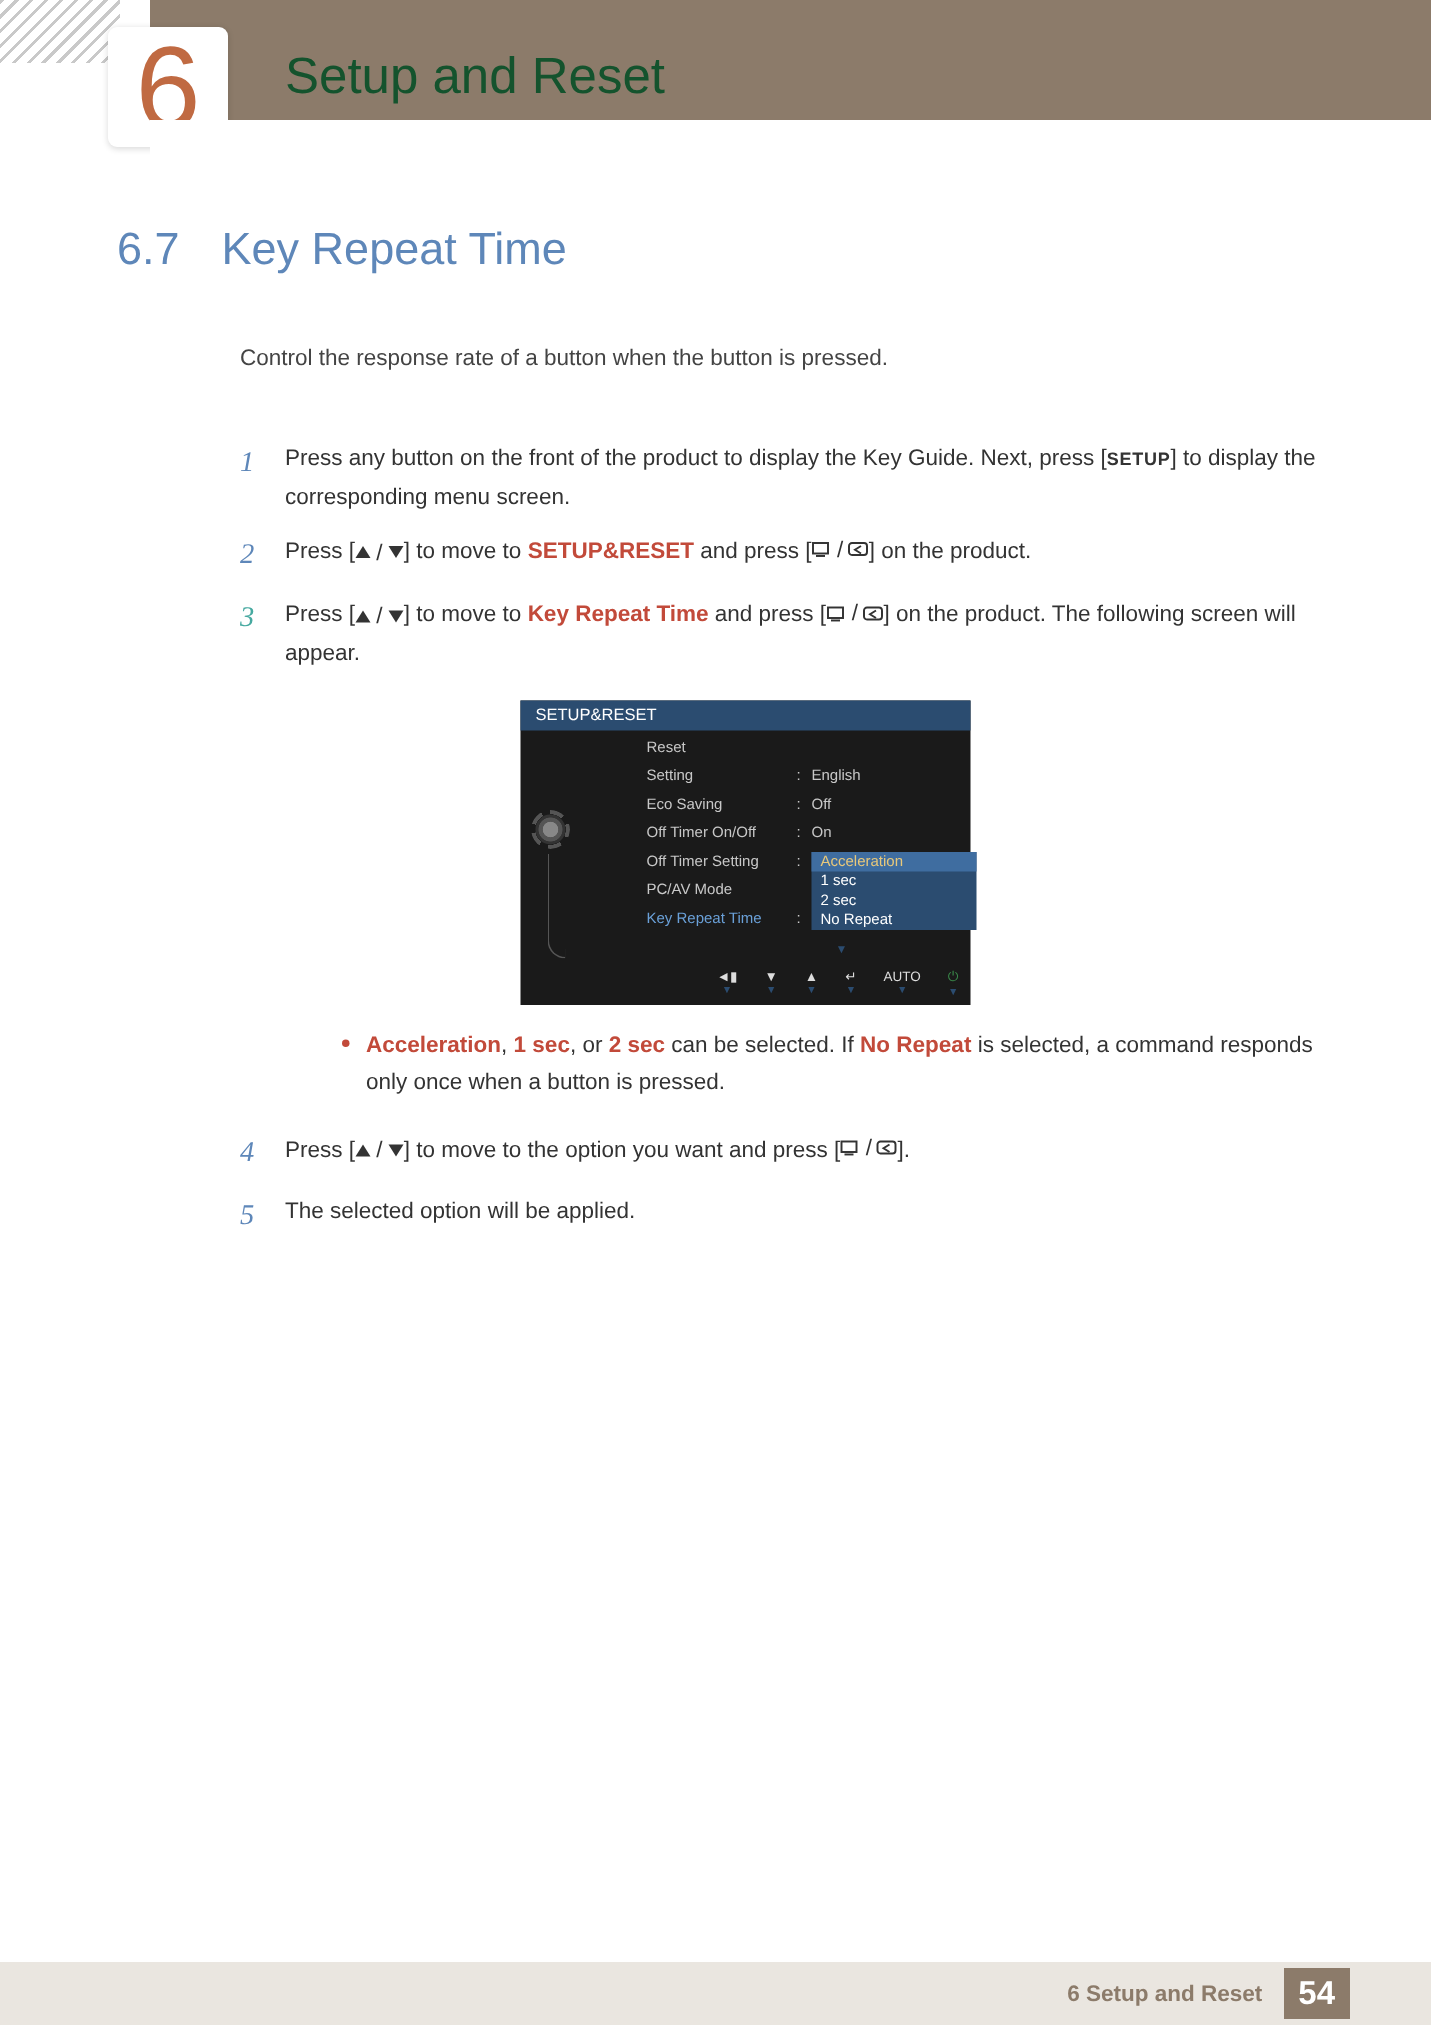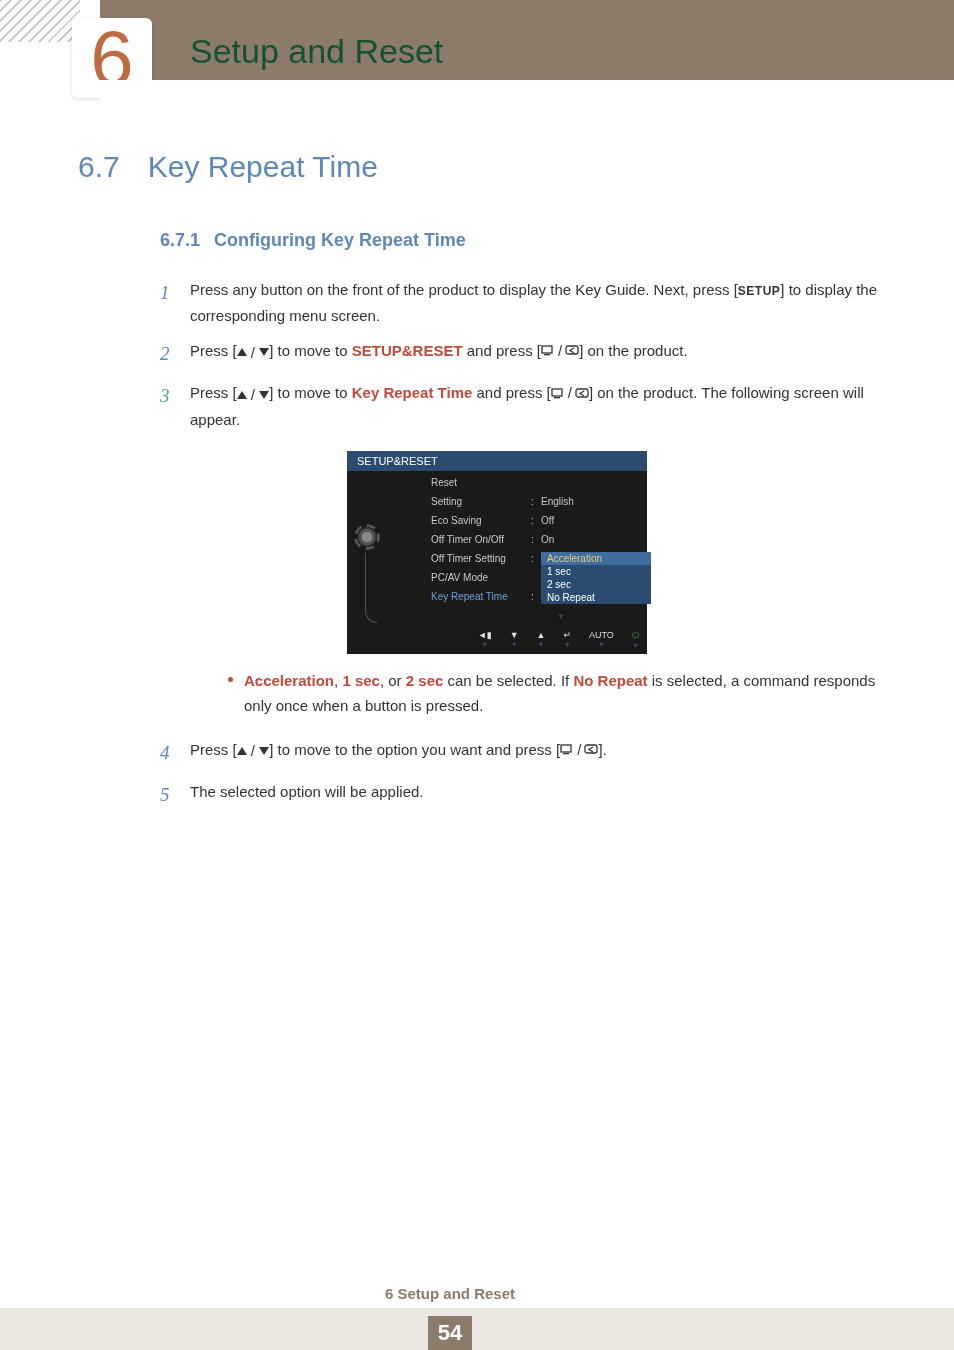--- a/index.html
+++ b/index.html
@@ -236,21 +236,20 @@
   .footer {
     position: absolute;
     left: 0; right: 0; bottom: 0;
     height: 42px;
     background: #eae6e0;
     display: flex;
     justify-content: flex-end;
     align-items: center;
     padding-right: 54px;
     gap: 14px;
-    flex-direction: column;
   }
   .footer .ftxt { color: #8c7b6a; font-size: 15px; font-weight: bold; }
   .footer .pnum {
     background: #8c7b6a;
     color: #fff;
     font-size: 22px;
     font-weight: bold;
     padding: 4px 10px;
   }
 </style>
@@ -267,24 +266,22 @@
 </div>
 <div class="chapter-title">Setup and Reset</div>
 
 <div class="content-area">
 
   <div class="section-hdr">
     <span class="section-num">6.7</span>
     <span class="section-title">Key Repeat Time</span>
   </div>
 
-
-  <div class="subsection-hdr">
-    <span class="subnum">6.7.1</span><span>Configuring Key Repeat Time</span>
-  </div>
+  <p class="intro-text">Control the response rate of a button when the button is pressed.</p>
+
 
   <ol class="steps">
     <li>
       <span class="step-num">1</span>
       <span>
         <span>Press any button on the front of the product to display the Key Guide. Next, press [</span><span class="menu-kw">SETUP</span><span>] to display the corresponding menu screen.</span>
       </span>
     </li>
     <li>
       <span class="step-num">2</span>

